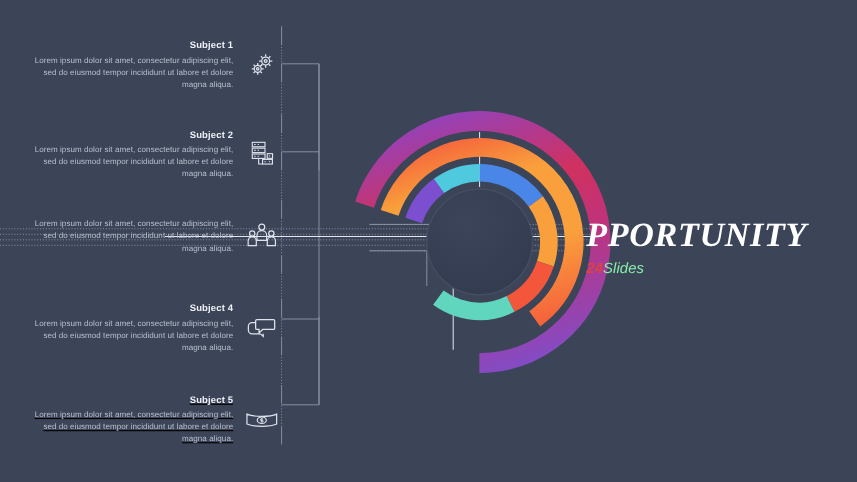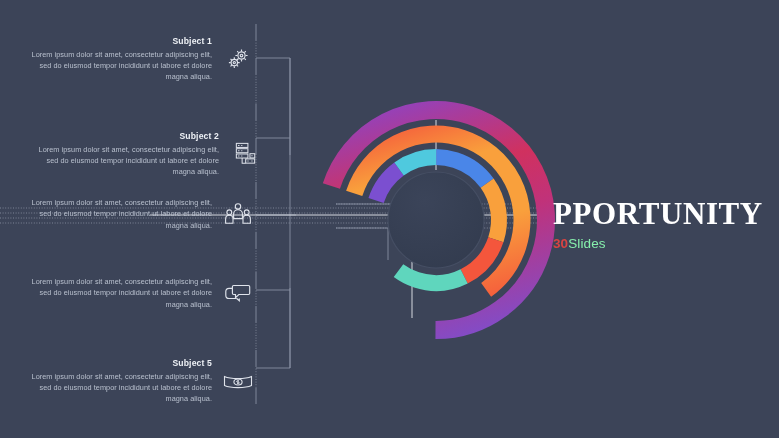--- a/index.html
+++ b/index.html
@@ -80,22 +80,23 @@
     left: 312px;
     top: 96px;
     width: 248px;
     height: 248px;
   }
   .donut-wrap svg { display: block; }
 
   
   .title-block {
     position: absolute;
-    left: 553px;
+    left: 533px;
     top: 198px;
+    font-style: italic;
   }
 
   .main-title {
     font-family: "Liberation Serif", serif;
     font-weight: bold;
     font-size: 31px;
     color: #ffffff;
     letter-spacing: .6px;
     line-height: 1;
     white-space: nowrap;
@@ -219,21 +220,21 @@
                  M21.8 6.2l-1.4 1.4M14.6 13.4l-1.4 1.4"></path>
         <circle cx="10.3" cy="17.6" r="3.2"></circle>
         <circle cx="10.3" cy="17.6" r="1.1"></circle>
         <path d="M10.3 12.2v1.8M10.3 21.2v1.8M4.9 17.6h1.8M13.9 17.6h1.8
                  M6.5 13.8l1.3 1.3M12.8 20.1l1.3 1.3
                  M14.1 13.8l-1.3 1.3M7.8 20.1l-1.3 1.3"></path>
       </svg>
     </div>
   </div>
 
-  <div class="subject" style="top:131px;justify-content:center;">
+  <div class="subject" style="top:117px;">
     <div class="subject-text">
       <div class="subject-title">Subject 2</div>
       <div class="subject-body">Lorem ipsum dolor sit amet, consectetur adipiscing elit, sed do eiusmod tempor incididunt ut labore et dolore magna aliqua.</div>
     </div>
     <div class="subject-icon">
       <svg viewBox="0 0 28 28" width="27" height="27" fill="none" stroke="#dfe3eb" stroke-width="1.05">
         <rect x="4.5" y="3.5" width="12" height="4.2"></rect>
         <rect x="4.5" y="9" width="12" height="4.2"></rect>
         <rect x="4.5" y="14.5" width="12" height="4.2"></rect>
         <path d="M6.3 5.6h1.4M6.3 11.1h1.4M6.3 16.6h1.4"></path>
@@ -257,46 +258,47 @@
         <circle cx="5.3" cy="12.3" r="2.4"></circle>
         <path d="M1.6 23.2v-4.3c0-2.1 1.7-3.6 3.7-3.6s3.7 1.5 3.7 3.6v4.3z"></path>
         <circle cx="22.7" cy="12.3" r="2.4"></circle>
         <path d="M19 23.2v-4.3c0-2.1 1.7-3.6 3.7-3.6s3.7 1.5 3.7 3.6v4.3z"></path>
       </svg>
     </div>
   </div>
 
   <div class="subject" style="top:275px;">
     <div class="subject-text">
+      <div class="subject-title">Subject 4</div>
       <div class="subject-body">Lorem ipsum dolor sit amet, consectetur adipiscing elit, sed do eiusmod tempor incididunt ut labore et dolore magna aliqua.</div>
     </div>
     <div class="subject-icon">
       <svg viewBox="0 0 28 28" width="28" height="28" fill="none" stroke="#dfe3eb" stroke-width="1.15">
         <path d="M24.5 6.5H9.6c-.7 0-1.2.5-1.2 1.2v6.6c0 .7.5 1.2 1.2 1.2h1.9v3.1l3.3-3.1h9.7c.7 0 1.2-.5 1.2-1.2V7.7c0-.7-.5-1.2-1.2-1.2z"></path>
         <path d="M8.4 9.3H5.1c-1.8 0-3.3 1.5-3.3 3.3v3.6c0 1.8 1.5 3.3 3.3 3.3h7.6"></path>
         <path d="M12.7 19.5l2.6 2.3v-2.3"></path>
       </svg>
     </div>
   </div>
 
-  <div class="subject" style="top:358px;">
+  <div class="subject" style="top:358px;text-decoration:underline;">
     <div class="subject-text">
       <div class="subject-title">Subject 5</div>
       <div class="subject-body">Lorem ipsum dolor sit amet, consectetur adipiscing elit, sed do eiusmod tempor incididunt ut labore et dolore magna aliqua.</div>
     </div>
     <div class="subject-icon">
       <svg viewBox="0 0 32 24" width="32" height="24" fill="none" stroke="#dfe3eb" stroke-width="1.1">
         <path d="M2.5 7.5c3 1.4 6.4 2.1 13.5 2.1s10.5-.7 13.5-2.1v9c-3 1.4-6.4 2.1-13.5 2.1S5.5 17.9 2.5 16.5z"></path>
         <ellipse cx="16" cy="13" rx="4.1" ry="3"></ellipse>
         <path d="M16 11.2v3.6" stroke-width="0.9"></path>
         <path d="M17 11.8h-1.6a.7.7 0 000 1.4h1.2a.7.7 0 010 1.4H15" stroke-width="0.9"></path>
       </svg>
     </div>
   </div>
 
   <div class="title-block">
     <div class="main-title">PPORTUNITY</div>
     <div class="brand">
-      <span class="brand-num">30</span><span class="brand-word">Slides</span>
+      <span class="brand-num">24</span><span class="brand-word">Slides</span>
     </div>
   </div>
 
 </div>
 
 </body></html>

